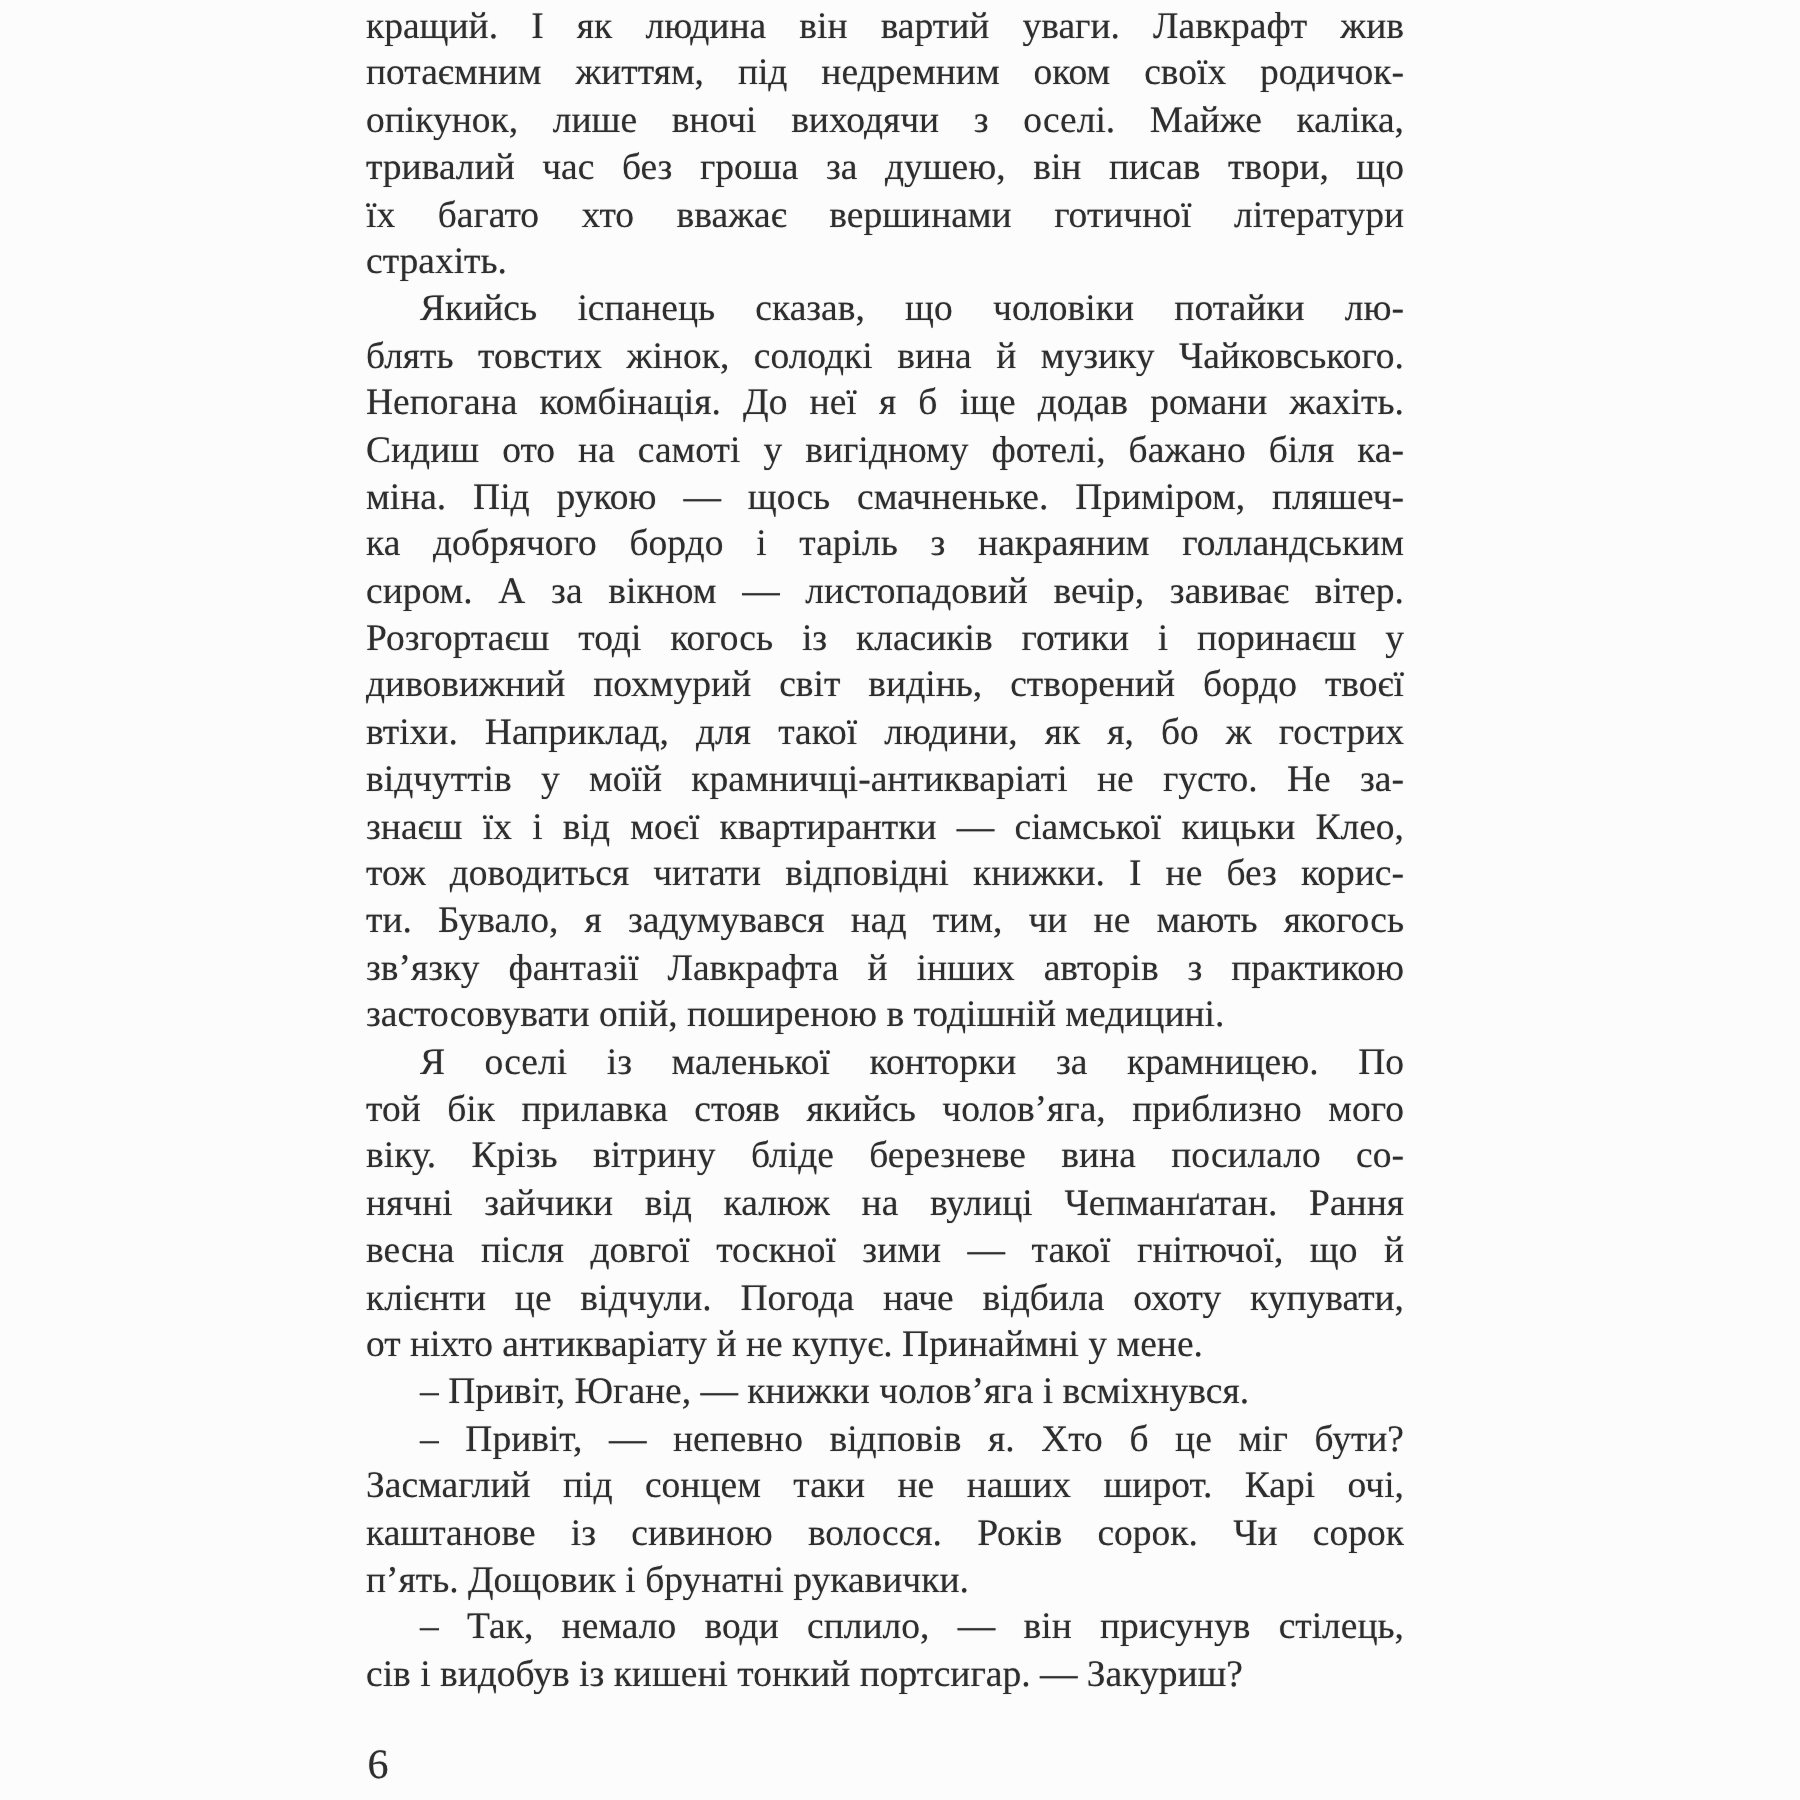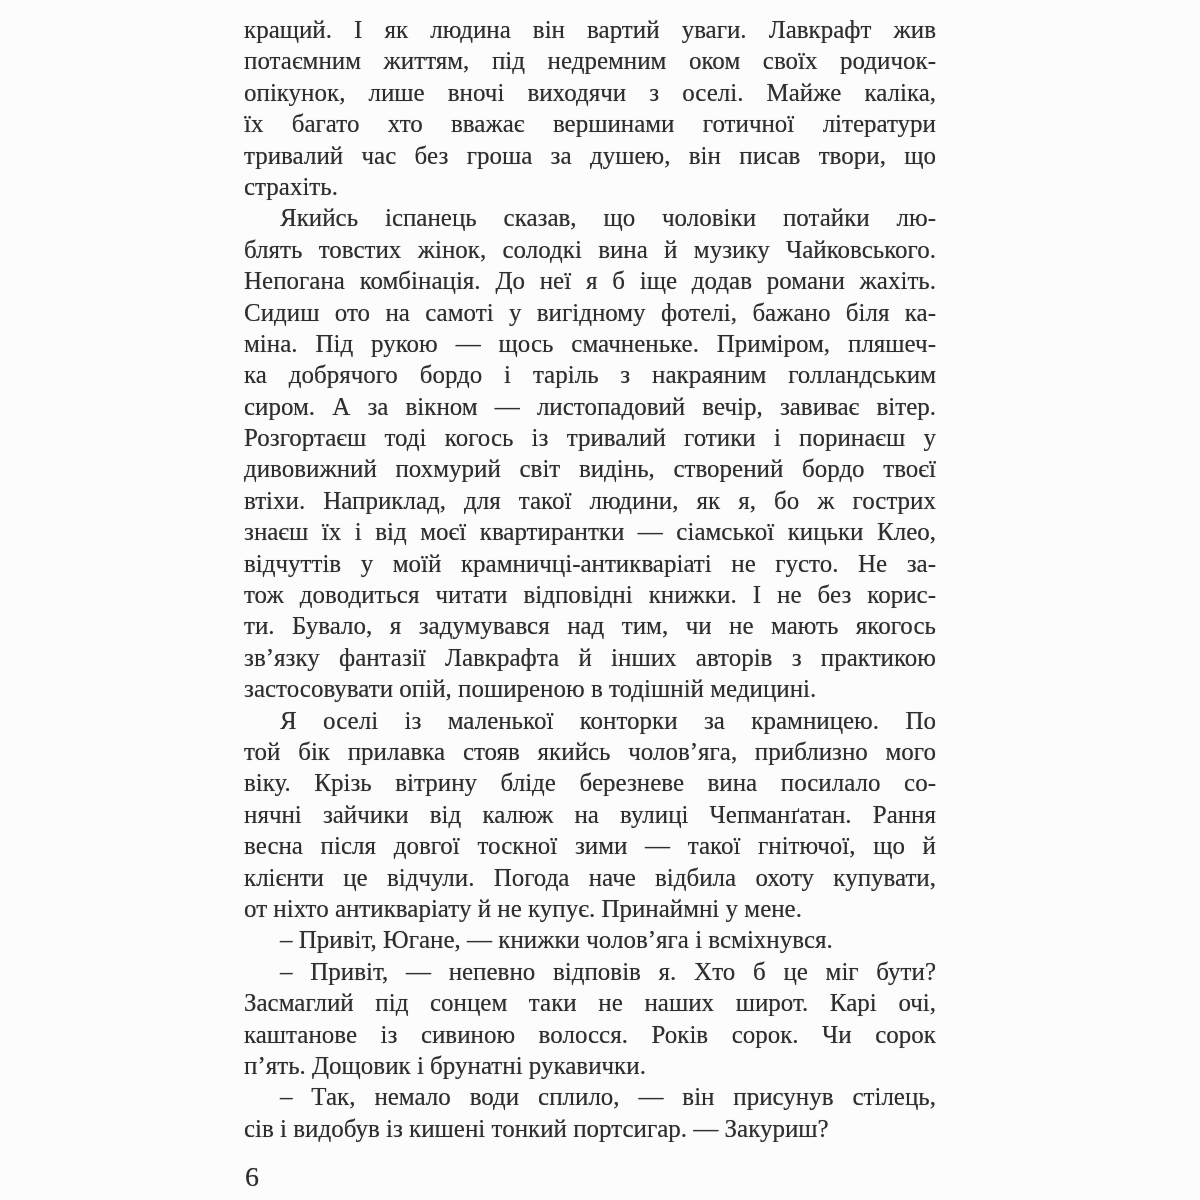--- a/index.html
+++ b/index.html
@@ -14,21 +14,21 @@
     position: relative;
     width: 1200px;
     height: 1200px;
     background: #fcfcfc;
     font-family: "Liberation Serif", serif;
     color: #2e2e2e;
   }
   .text-block {
     position: absolute;
     left: 244px;
-    top: 14px;
+    top: 2px;
     width: 692px;
     font-size: 25px;
     line-height: 31.4px;
     text-shadow: 0 0 0.7px rgba(45,45,45,0.55);
   }
   .line {
     text-align: justify;
     text-align-last: justify;
     height: 31.4px;
     overflow: visible;
@@ -50,35 +50,35 @@
   }
 </style>
 </head>
 <body>
 
 <div class="page">
   <div class="text-block">
       <div class="line">кращий. І як людина він вартий уваги. Лавкрафт жив</div>
       <div class="line">потаємним життям, під недремним оком своїх родичок-</div>
       <div class="line">опікунок, лише вночі виходячи з оселі. Майже каліка,</div>
+      <div class="line">тривалий час без гроша за душею, він писав твори, що</div>
       <div class="line">їх багато хто вважає вершинами готичної літератури</div>
-      <div class="line">тривалий час без гроша за душею, він писав твори, що</div>
       <div class="line last">страхіть.</div>
       <div class="line indent">Якийсь іспанець сказав, що чоловіки потайки лю-</div>
       <div class="line">блять товстих жінок, солодкі вина й музику Чайковського.</div>
       <div class="line">Непогана комбінація. До неї я б іще додав романи жахіть.</div>
       <div class="line">Сидиш ото на самоті у вигідному фотелі, бажано біля ка-</div>
       <div class="line">міна. Під рукою — щось смачненьке. Приміром, пляшеч-</div>
       <div class="line">ка добрячого бордо і таріль з накраяним голландським</div>
       <div class="line">сиром. А за вікном — листопадовий вечір, завиває вітер.</div>
-      <div class="line">Розгортаєш тоді когось із тривалий готики і поринаєш у</div>
+      <div class="line">Розгортаєш тоді когось із класиків готики і поринаєш у</div>
       <div class="line">дивовижний похмурий світ видінь, створений бордо твоєї</div>
       <div class="line">втіхи. Наприклад, для такої людини, як я, бо ж гострих</div>
+      <div class="line">відчуттів у моїй крамничці-антикваріаті не густо. Не за-</div>
       <div class="line">знаєш їх і від моєї квартирантки — сіамської кицьки Клео,</div>
-      <div class="line">відчуттів у моїй крамничці-антикваріаті не густо. Не за-</div>
       <div class="line">тож доводиться читати відповідні книжки. І не без корис-</div>
       <div class="line">ти. Бувало, я задумувався над тим, чи не мають якогось</div>
       <div class="line">зв’язку фантазії Лавкрафта й інших авторів з практикою</div>
       <div class="line last">застосовувати опій, поширеною в тодішній медицині.</div>
       <div class="line indent">Я оселі із маленької конторки за крамницею. По</div>
       <div class="line">той бік прилавка стояв якийсь чолов’яга, приблизно мого</div>
       <div class="line">віку. Крізь вітрину бліде березневе вина посилало со-</div>
       <div class="line">нячні зайчики від калюж на вулиці Чепманґатан. Рання</div>
       <div class="line">весна після довгої тоскної зими — такої гнітючої, що й</div>
       <div class="line">клієнти це відчули. Погода наче відбила охоту купувати,</div>

